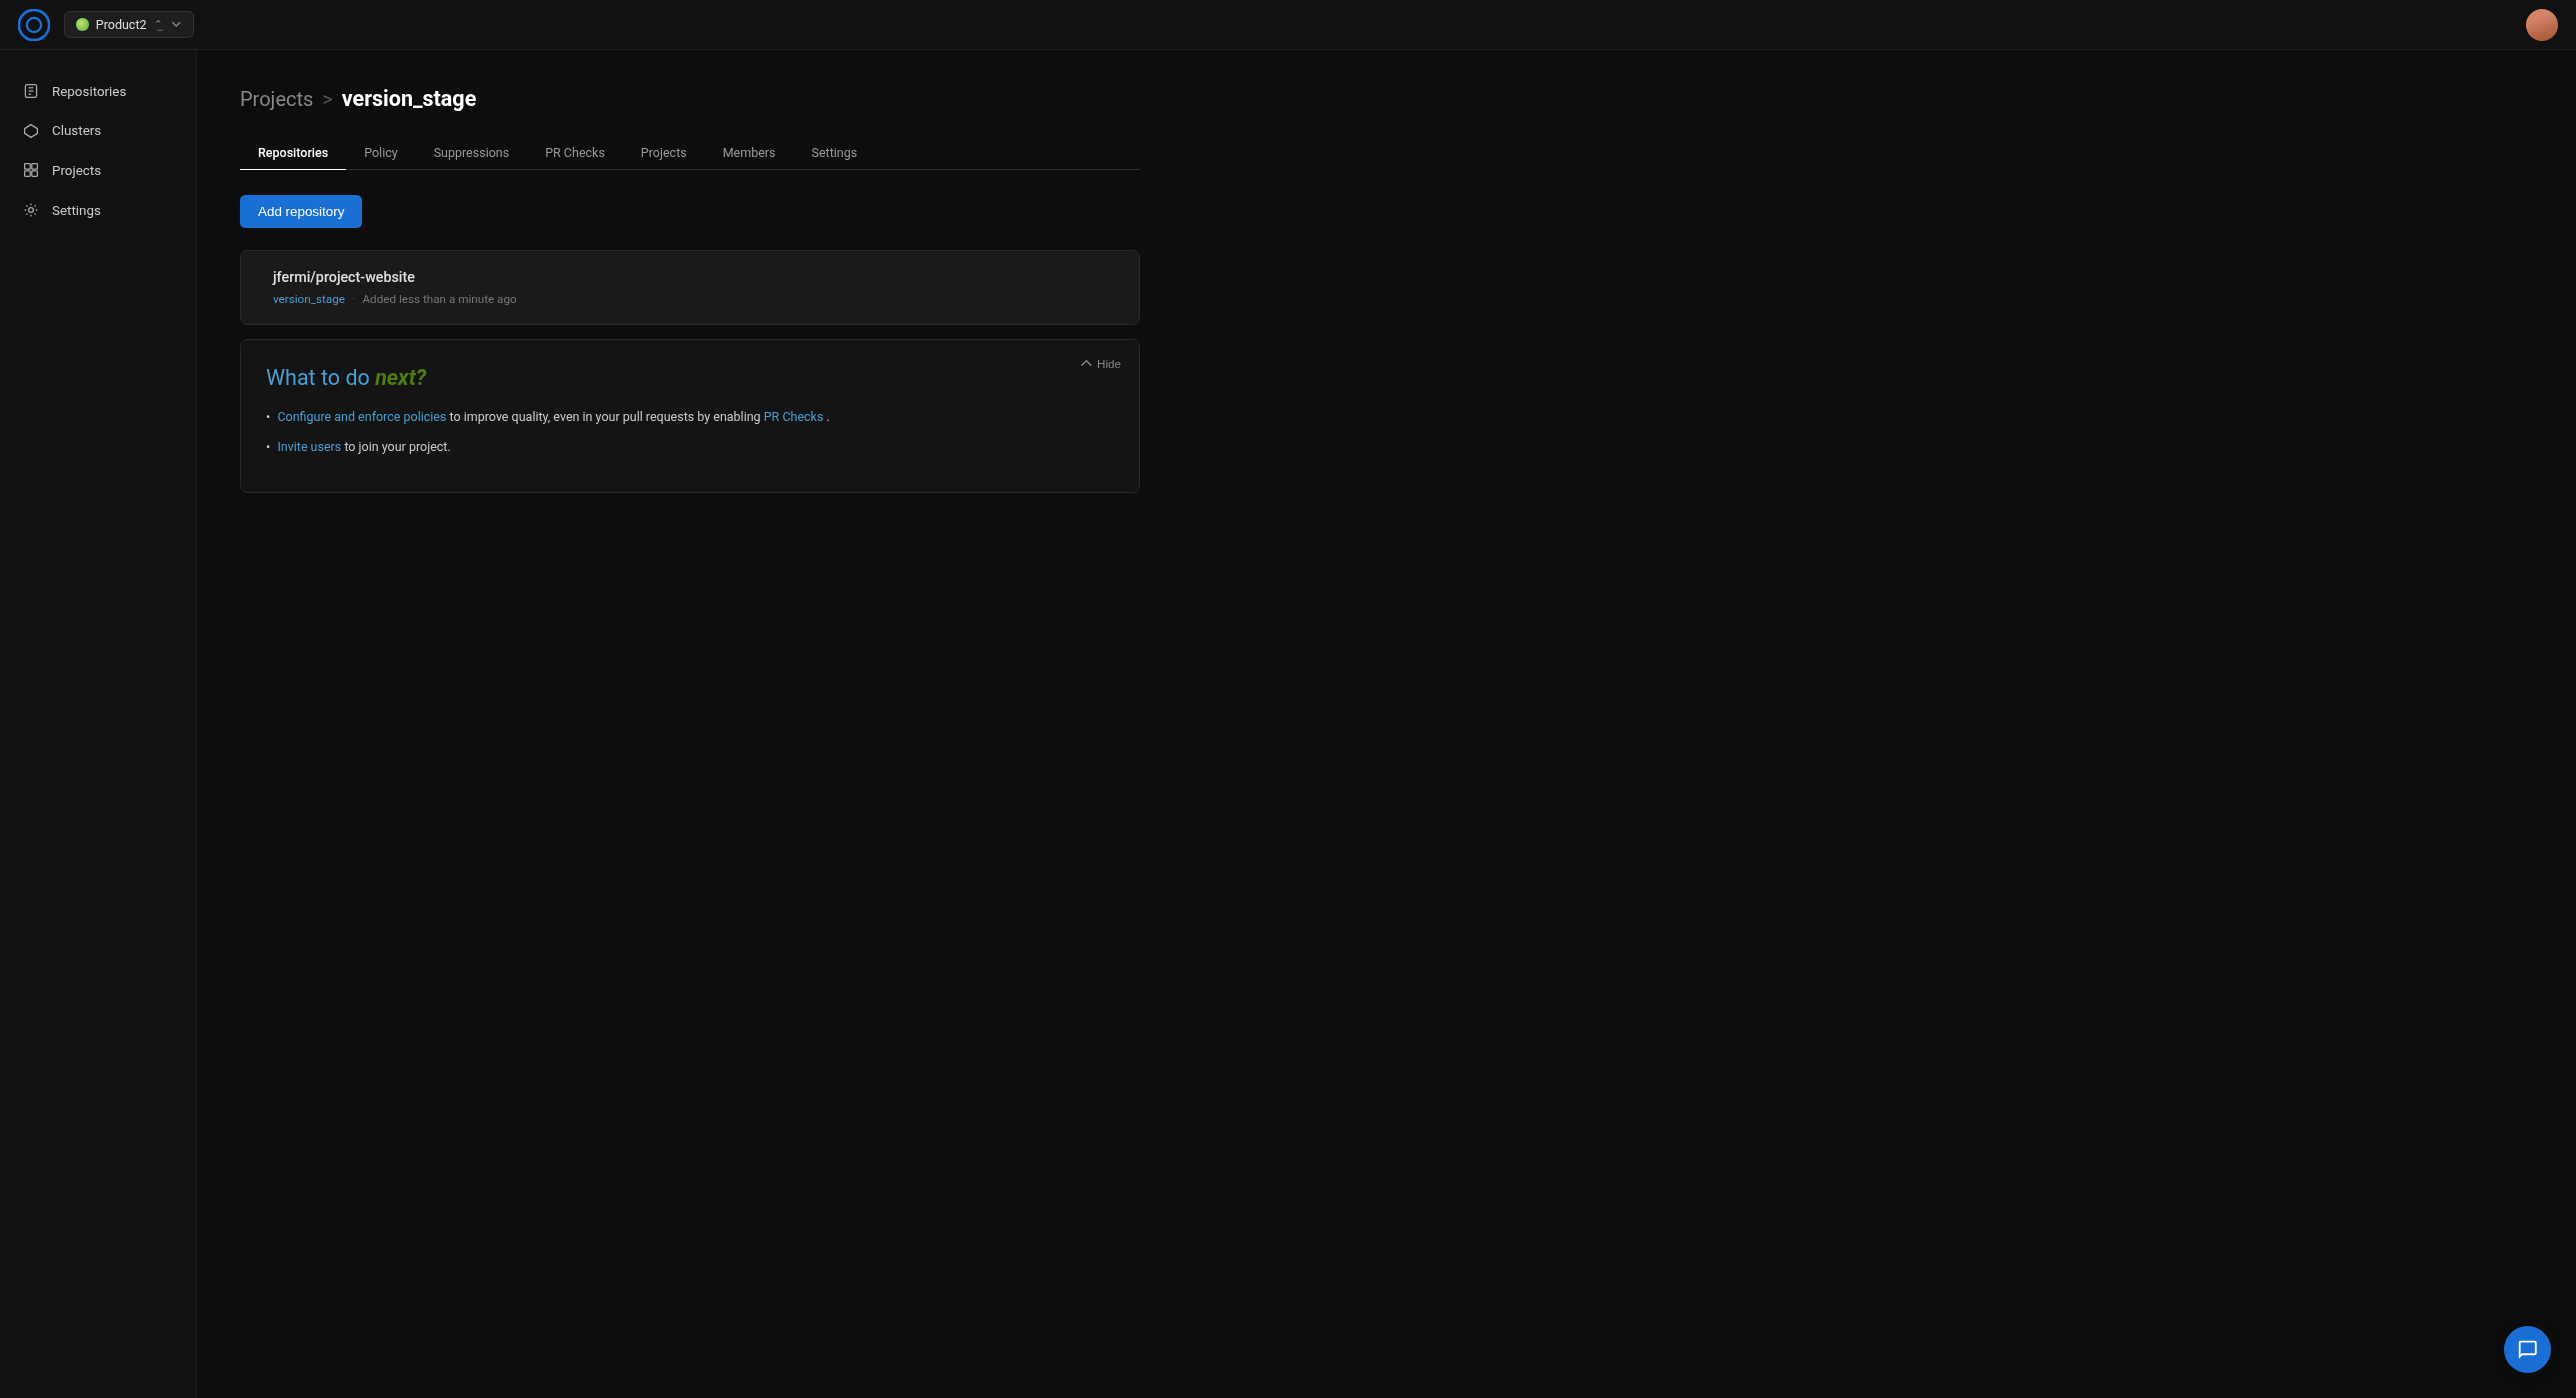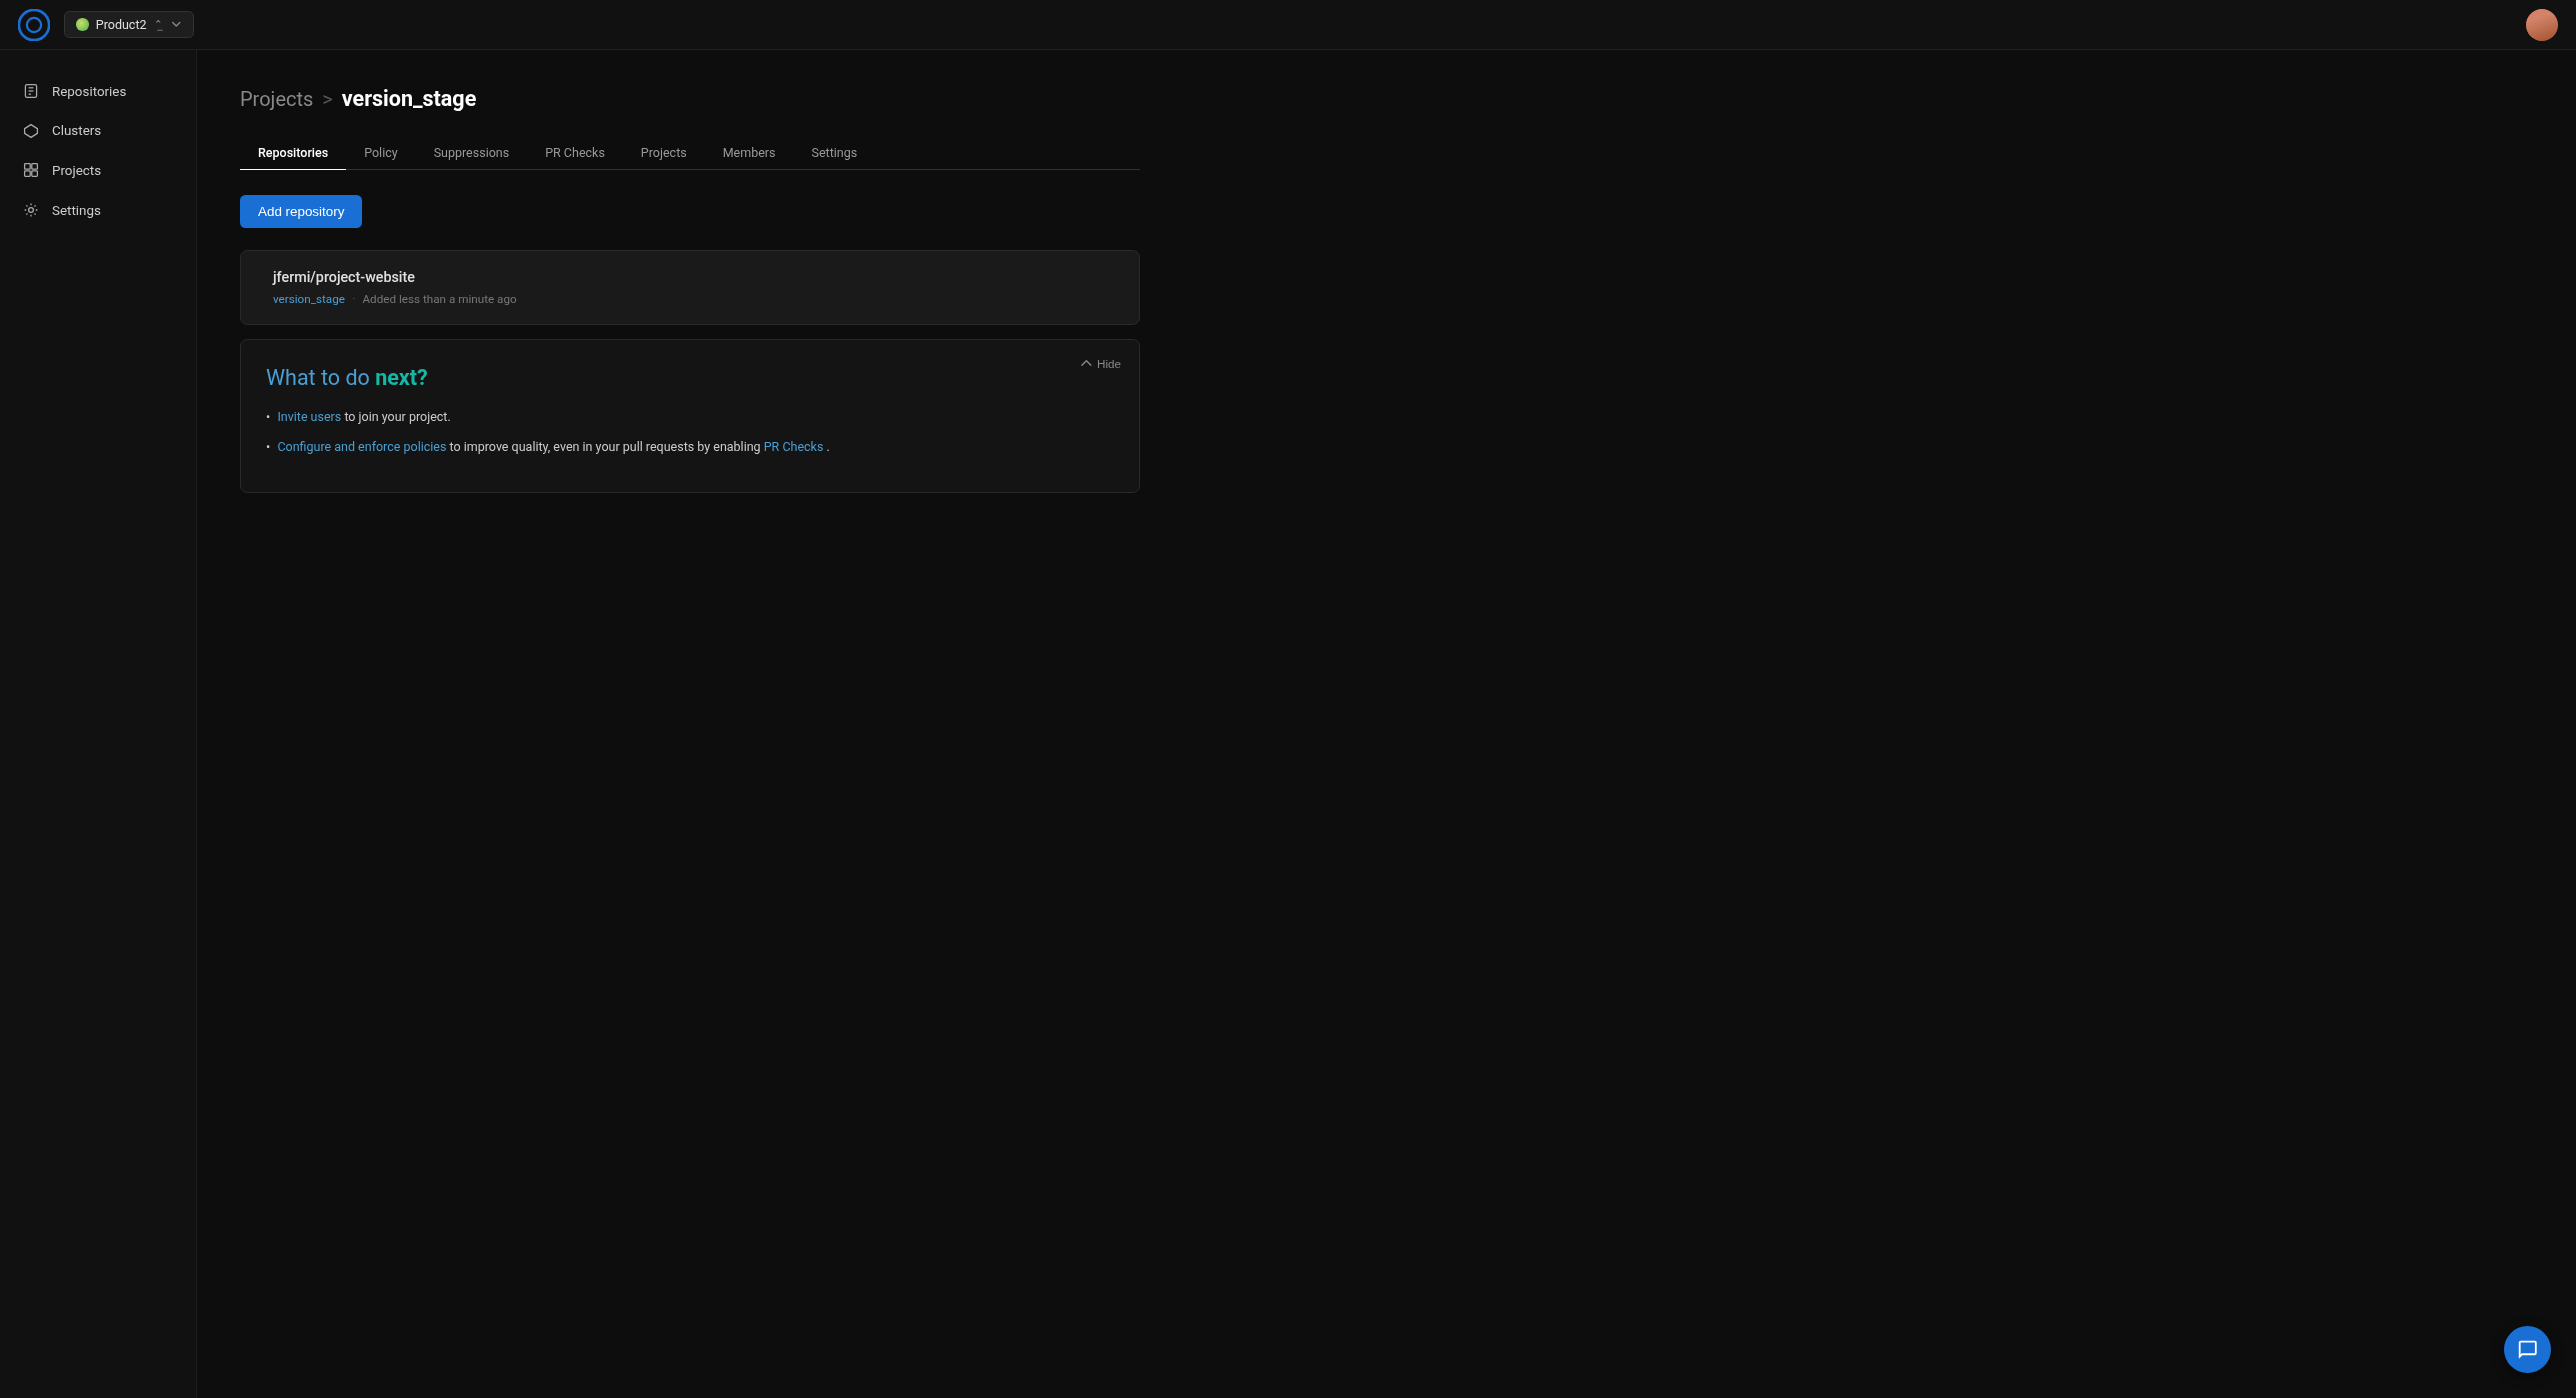--- a/index.html
+++ b/index.html
@@ -254,21 +254,22 @@
 
     .next-steps-title {
       font-size: 21.5px;
       color: #4a9fd4;
       font-weight: 400;
       margin-bottom: 18px;
     }
 
     .next-steps-title strong {
       font-weight: 700;
-      color: #14b8a6;
+      color: #4d7c0f;
+      font-style: italic;
     }
 
     .next-steps-list {
       list-style: none;
       padding: 0;
     }
 
     .next-steps-list li {
       display: flex;
       align-items: flex-start;
@@ -456,32 +457,32 @@
         <span>Hide</span>
       </button>
 
       <div class="next-steps-title">
         <span>What to do </span><strong>next?</strong>
       </div>
 
       <ul class="next-steps-list">
         <li>
           <span>
-            <a class="link">Invite users</a>
-            <span> to join your project.</span>
-          </span>
-        </li>
-        <li>
-          <span>
             <a class="link">Configure and enforce policies</a>
             <span> to improve quality, even in your pull requests by enabling </span>
             <a class="link">PR Checks</a>
             <span>.</span>
           </span>
         </li>
+        <li>
+          <span>
+            <a class="link">Invite users</a>
+            <span> to join your project.</span>
+          </span>
+        </li>
       </ul>
     </div>
 
     
 
   </main>
 </div>
 
 <div class="chat-bubble">
   <svg viewBox="0 0 24 24">

